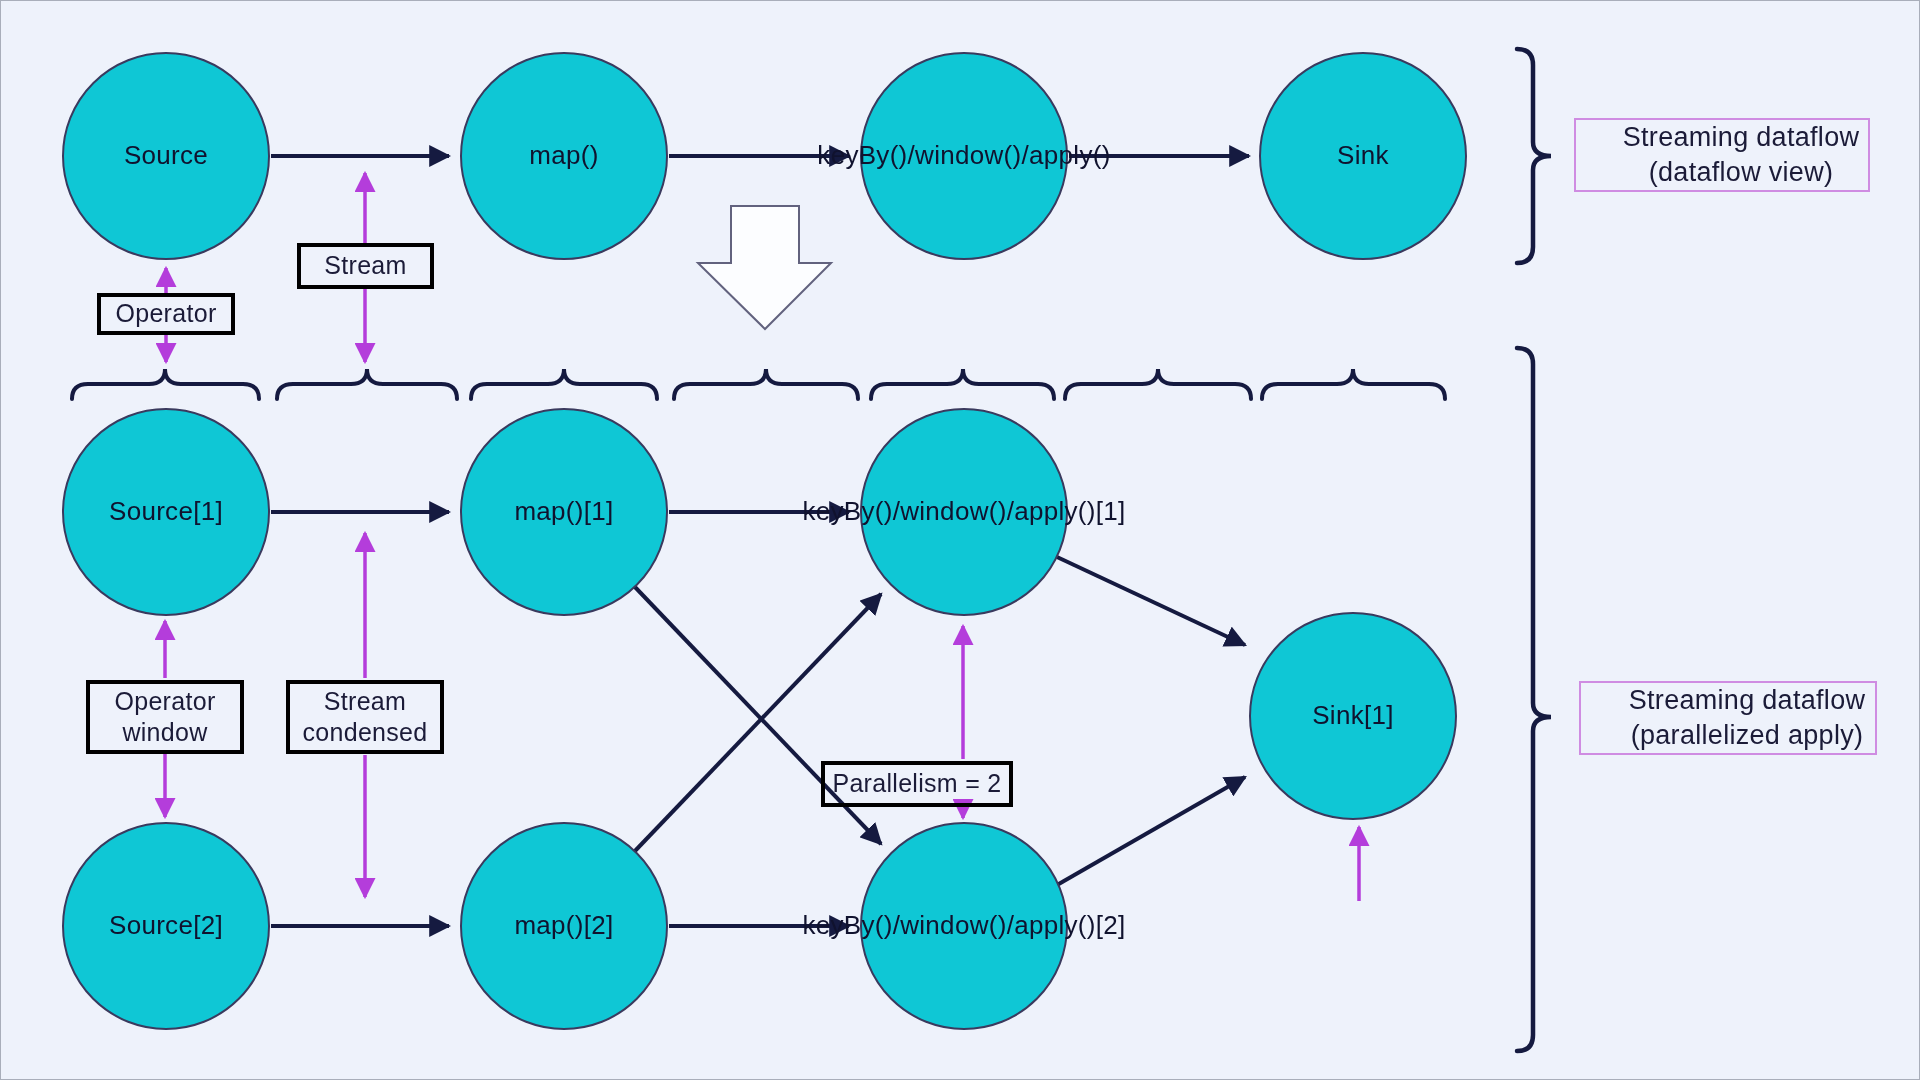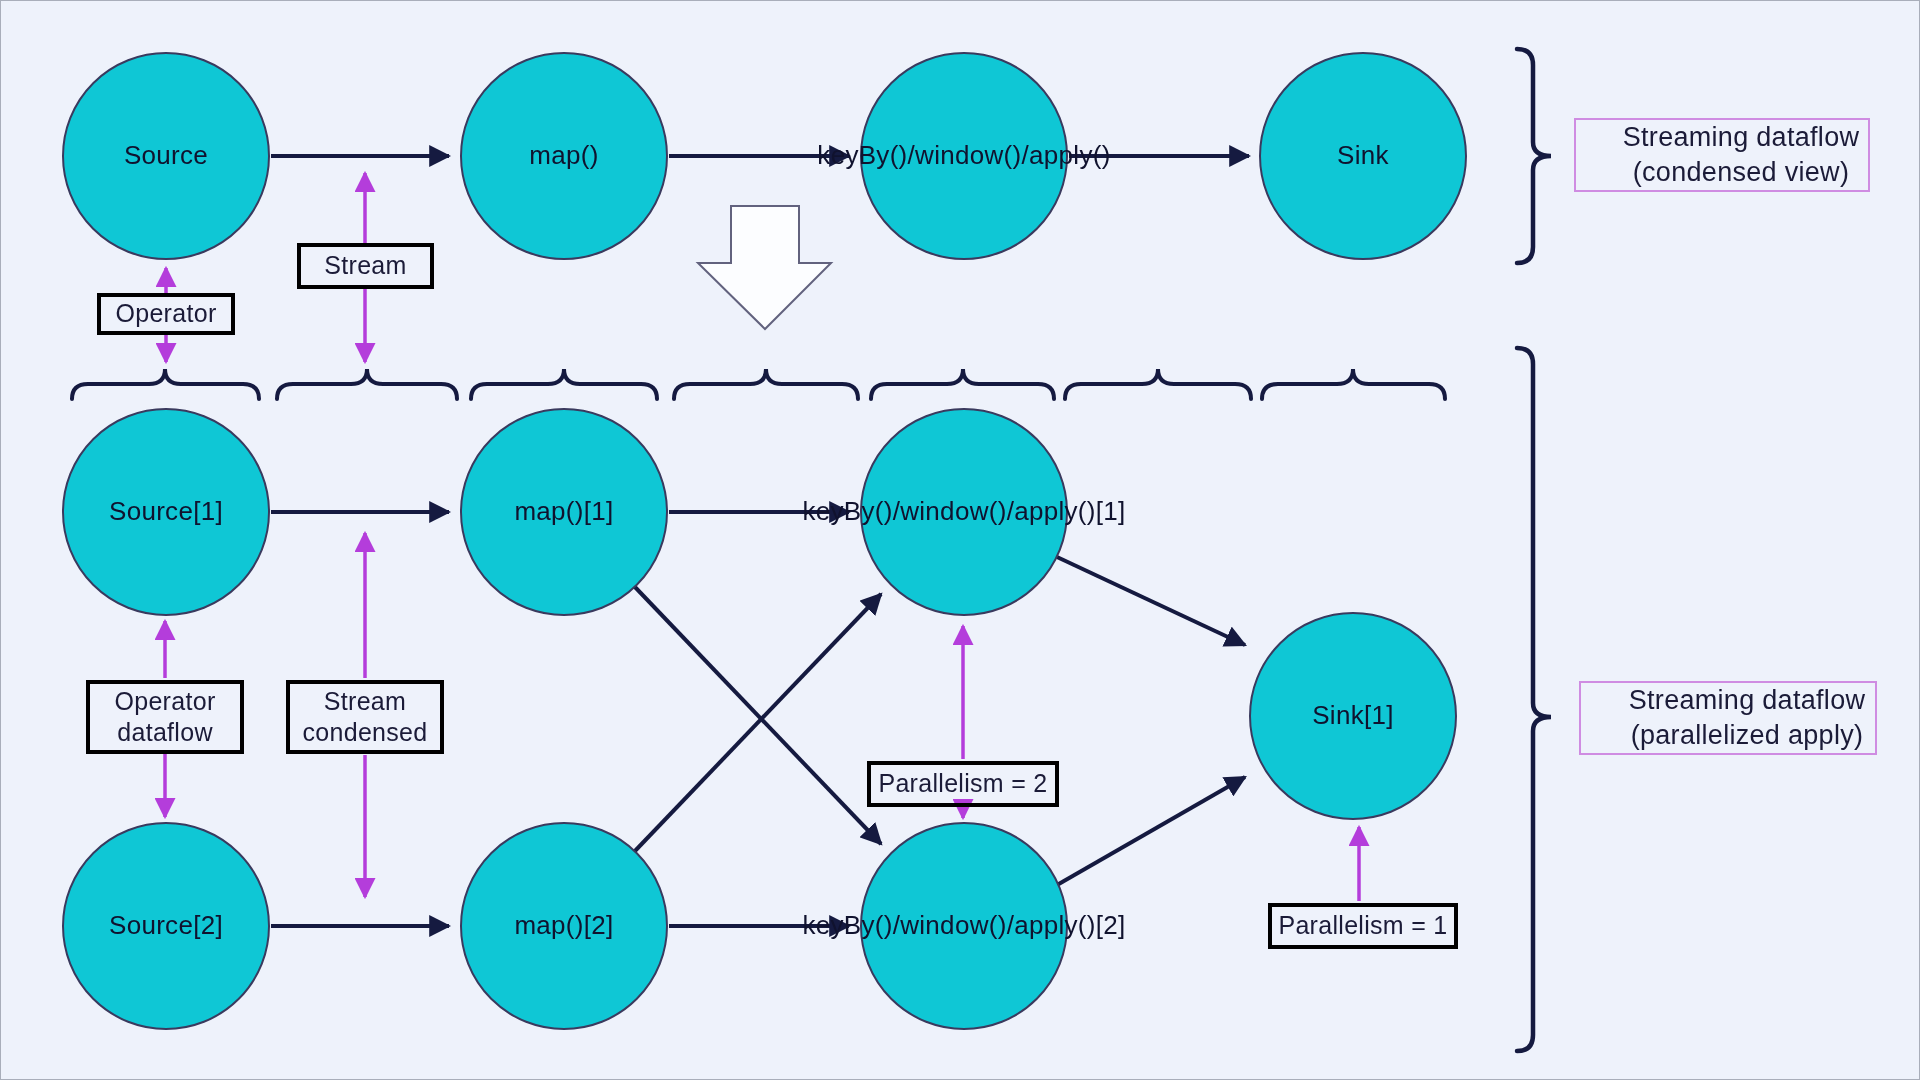--- a/index.html
+++ b/index.html
@@ -169,35 +169,32 @@
   </div>
 
   <div class="labelbox" style="left:96px;top:292px;width:138px;height:42px;">
     <span>Operator</span>
   </div>
   <div class="labelbox" style="left:296px;top:242px;width:137px;height:46px;">
     <span>Stream</span>
   </div>
   <div class="labelbox" style="left:85px;top:679px;width:158px;height:74px;">
     <span>Operator</span>
-    <span>dataflow</span>
+    <span>window</span>
   </div>
   <div class="labelbox" style="left:285px;top:679px;width:158px;height:74px;">
     <span>Stream</span>
     <span>condensed</span>
   </div>
-  <div class="labelbox" style="left:866px;top:760px;width:192px;height:46px;">
+  <div class="labelbox" style="left:820px;top:760px;width:192px;height:46px;">
     <span>Parallelism = 2</span>
-  </div>
-  <div class="labelbox" style="left:1267px;top:902px;width:190px;height:46px;">
-    <span>Parallelism = 1</span>
   </div>
 
   <div class="bracelabel" style="left:1573px;top:117px;width:296px;height:74px;">
     <span>Streaming dataflow</span>
-    <span>(condensed view)</span>
+    <span>(dataflow view)</span>
   </div>
   <div class="bracelabel" style="left:1578px;top:680px;width:298px;height:74px;">
     <span>Streaming dataflow</span>
     <span>(parallelized apply)</span>
   </div>
 
 </div>
 
 </body></html>

